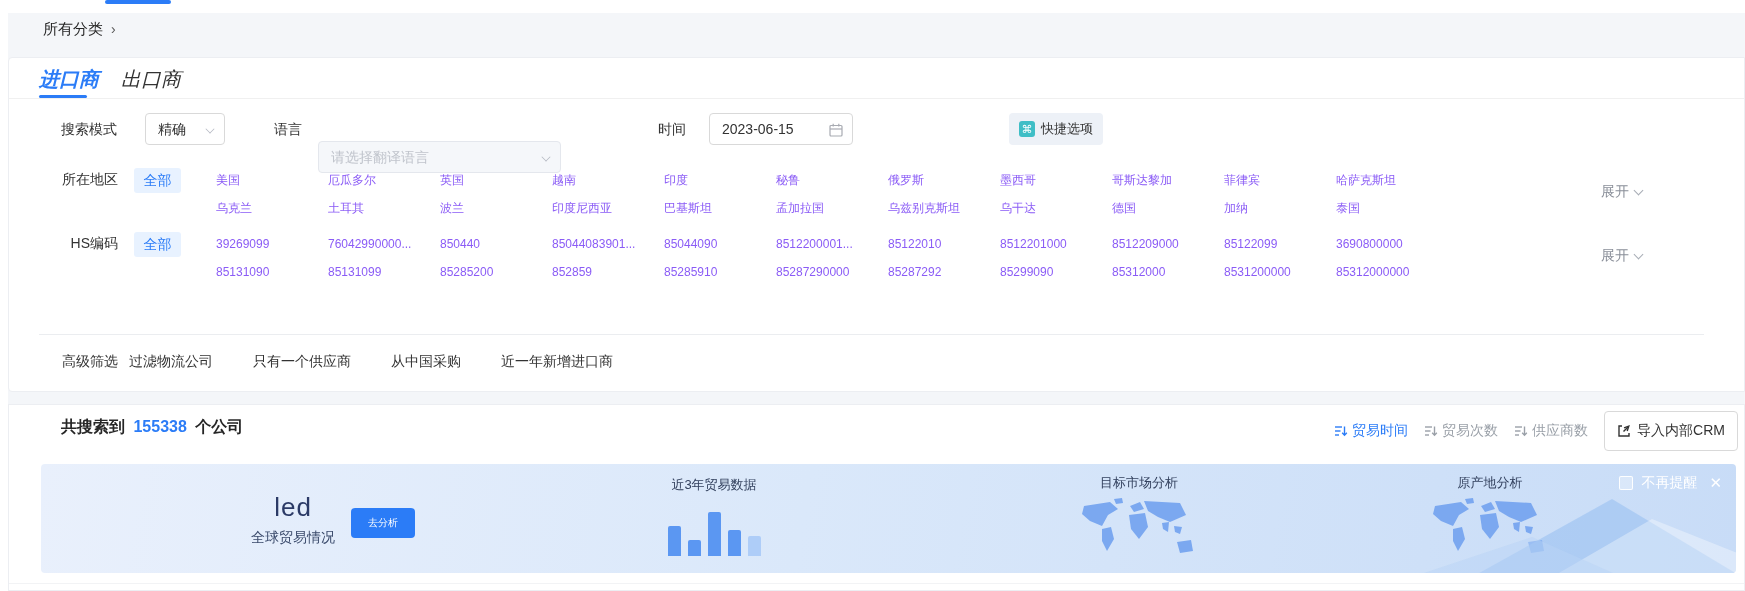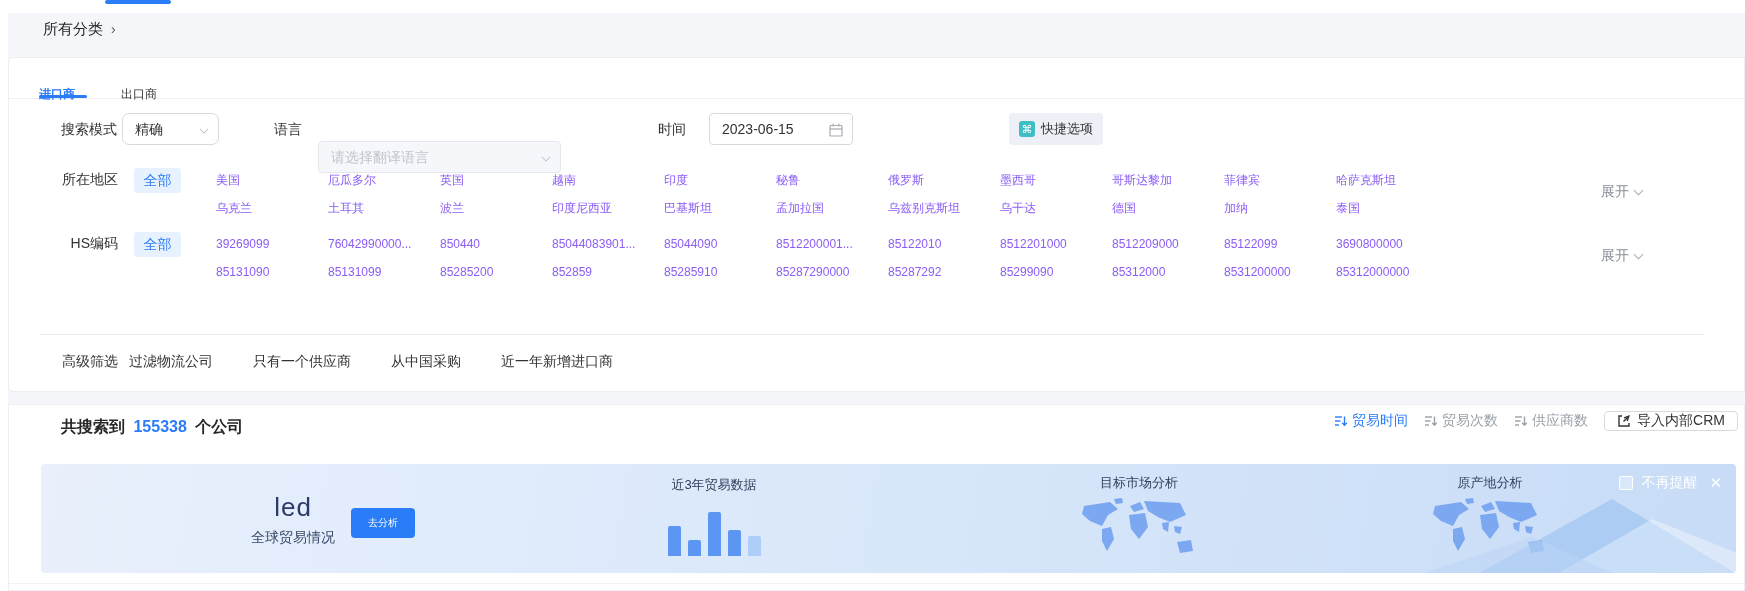--- a/index.html
+++ b/index.html
@@ -11,33 +11,33 @@
   .top-tab-indicator { position:absolute; left:97px; top:0; width:66px; height:4px; background:#2b7cf7; border-radius:2px; }
   .breadcrumb { position:absolute; left:43px; top:20px; font-size:15px; color:#262626; }
   .breadcrumb .arrow { margin-left:8px; color:#595959; font-size:14px; }
 
   .card { position:absolute; left:8px; right:0; background:#fff; border:1px solid #eceef2; }
   .card1 { top:57px; height:335px; border-radius:4px 0 0 4px; }
   .card2 { top:404px; height:187px; }
 
   
   .tabs { position:relative; height:41px; border-bottom:1px solid #f0f0f0; }
-  .tab { position:absolute; top:16px; height:40px; line-height:40px; font-size:12px; cursor:pointer; }
+  .tab { position:absolute; top:1px; height:40px; line-height:40px; font-size:20px; cursor:pointer;font-style:italic; }
   .tab-importer { left:30px; color:#2b7cf7; font-weight:bold; }
   .tab-exporter { left:112px; color:#333; }
   .tab-underline { position:absolute; left:30px; bottom:0; width:48px; height:3px; background:#2b7cf7; border-radius:2px; }
 
   
   .form-row { position:absolute; left:0; top:55px; right:0; height:46px; }
   .form-row .lbl { position:absolute; height:32px; line-height:32px; font-size:14px; color:#333; }
   .ctrl { position:absolute; height:32px; border:1px solid #d9d9d9; border-radius:4px; background:#fff;
           font-size:14px; color:#333; line-height:30px; padding:0 24px 0 12px; }
   .ctrl .chev { position:absolute; right:10px; top:11px; width:8px; height:8px; border-right:1.5px solid #b4b9c2; border-bottom:1.5px solid #b4b9c2; transform:rotate(45deg) scale(.8); }
   .ctrl.disabled { background:#f5f7fa; border-color:#e4e7ed; color:#c0c4cc;margin-top:28px; }
-  .sel-mode { left:113px; width:97px;border-radius:7px; }
+  .sel-mode { left:136px; width:80px; }
   .lbl-mode { left:52px; }
   .lbl-lang { left:265px; }
   .sel-lang { left:309px; width:243px; }
   .lbl-time { left:649px; }
   .date { padding-right:30px; }
   .date1 { left:700px; width:144px; }
   .date2 { left:852px; width:130px; }
   .cal-icon { position:absolute; right:9px; top:9px; }
   .quick-btn { position:absolute; left:1000px; top:0; height:32px; background:#edf1f7; border-radius:4px;
                display:flex; align-items:center; gap:6px; padding:0 10px; font-size:13px; color:#333; cursor:pointer; }
@@ -62,21 +62,21 @@
   .advanced-row .lbl { position:absolute; left:30px; width:79px; text-align:right; top:7px; font-size:14px; color:#333; }
   .adv-options { position:absolute; left:120px; top:7px; display:flex; gap:40px; }
   .adv-options .cell { font-size:14px; color:#333; cursor:pointer; }
 
   
   .results-header { position:absolute; left:52px; top:12px; font-size:16px; color:#262626; font-weight:bold; }
   .results-header .count { color:#2b7cf7; margin:0 4px; }
   .header-right { position:absolute; right:6px; top:6px; display:flex; align-items:center; gap:16px; }
   .sort-item { display:flex; align-items:center; gap:4px; font-size:14px; color:#9aa0a8; cursor:pointer; }
   .sort-item.active { color:#2b7cf7; }
-  .crm-btn { display:flex; align-items:center; gap:6px; height:20px; padding:0 12px; border:1px solid #d9d9d9;
+  .crm-btn { display:flex; align-items:center; gap:6px; height:40px; padding:0 12px; border:1px solid #d9d9d9;
              border-radius:4px; font-size:14px; color:#333; background:#fff; cursor:pointer; }
 
   
   .banner { position:absolute; left:32px; right:8px; top:59px; height:109px; border-radius:4px; overflow:hidden;
             background:linear-gradient(100deg,#e9f0fc 0%,#dae8fa 45%,#c8dcf7 100%); }
   .led-block { position:absolute; left:177px; top:28px; width:150px; text-align:center; }
   .led-kw { font-size:26px; color:#2b3a66; letter-spacing:1px; }
   .led-sub { font-size:14px; color:#3a4a6b; margin-top:6px; }
   .analyze-btn { position:absolute; left:310px; top:44px; width:64px; height:30px; background:#2b7cf7; color:#fff;
                  font-size:10px; text-align:center; line-height:30px; border-radius:4px; cursor:pointer; }

